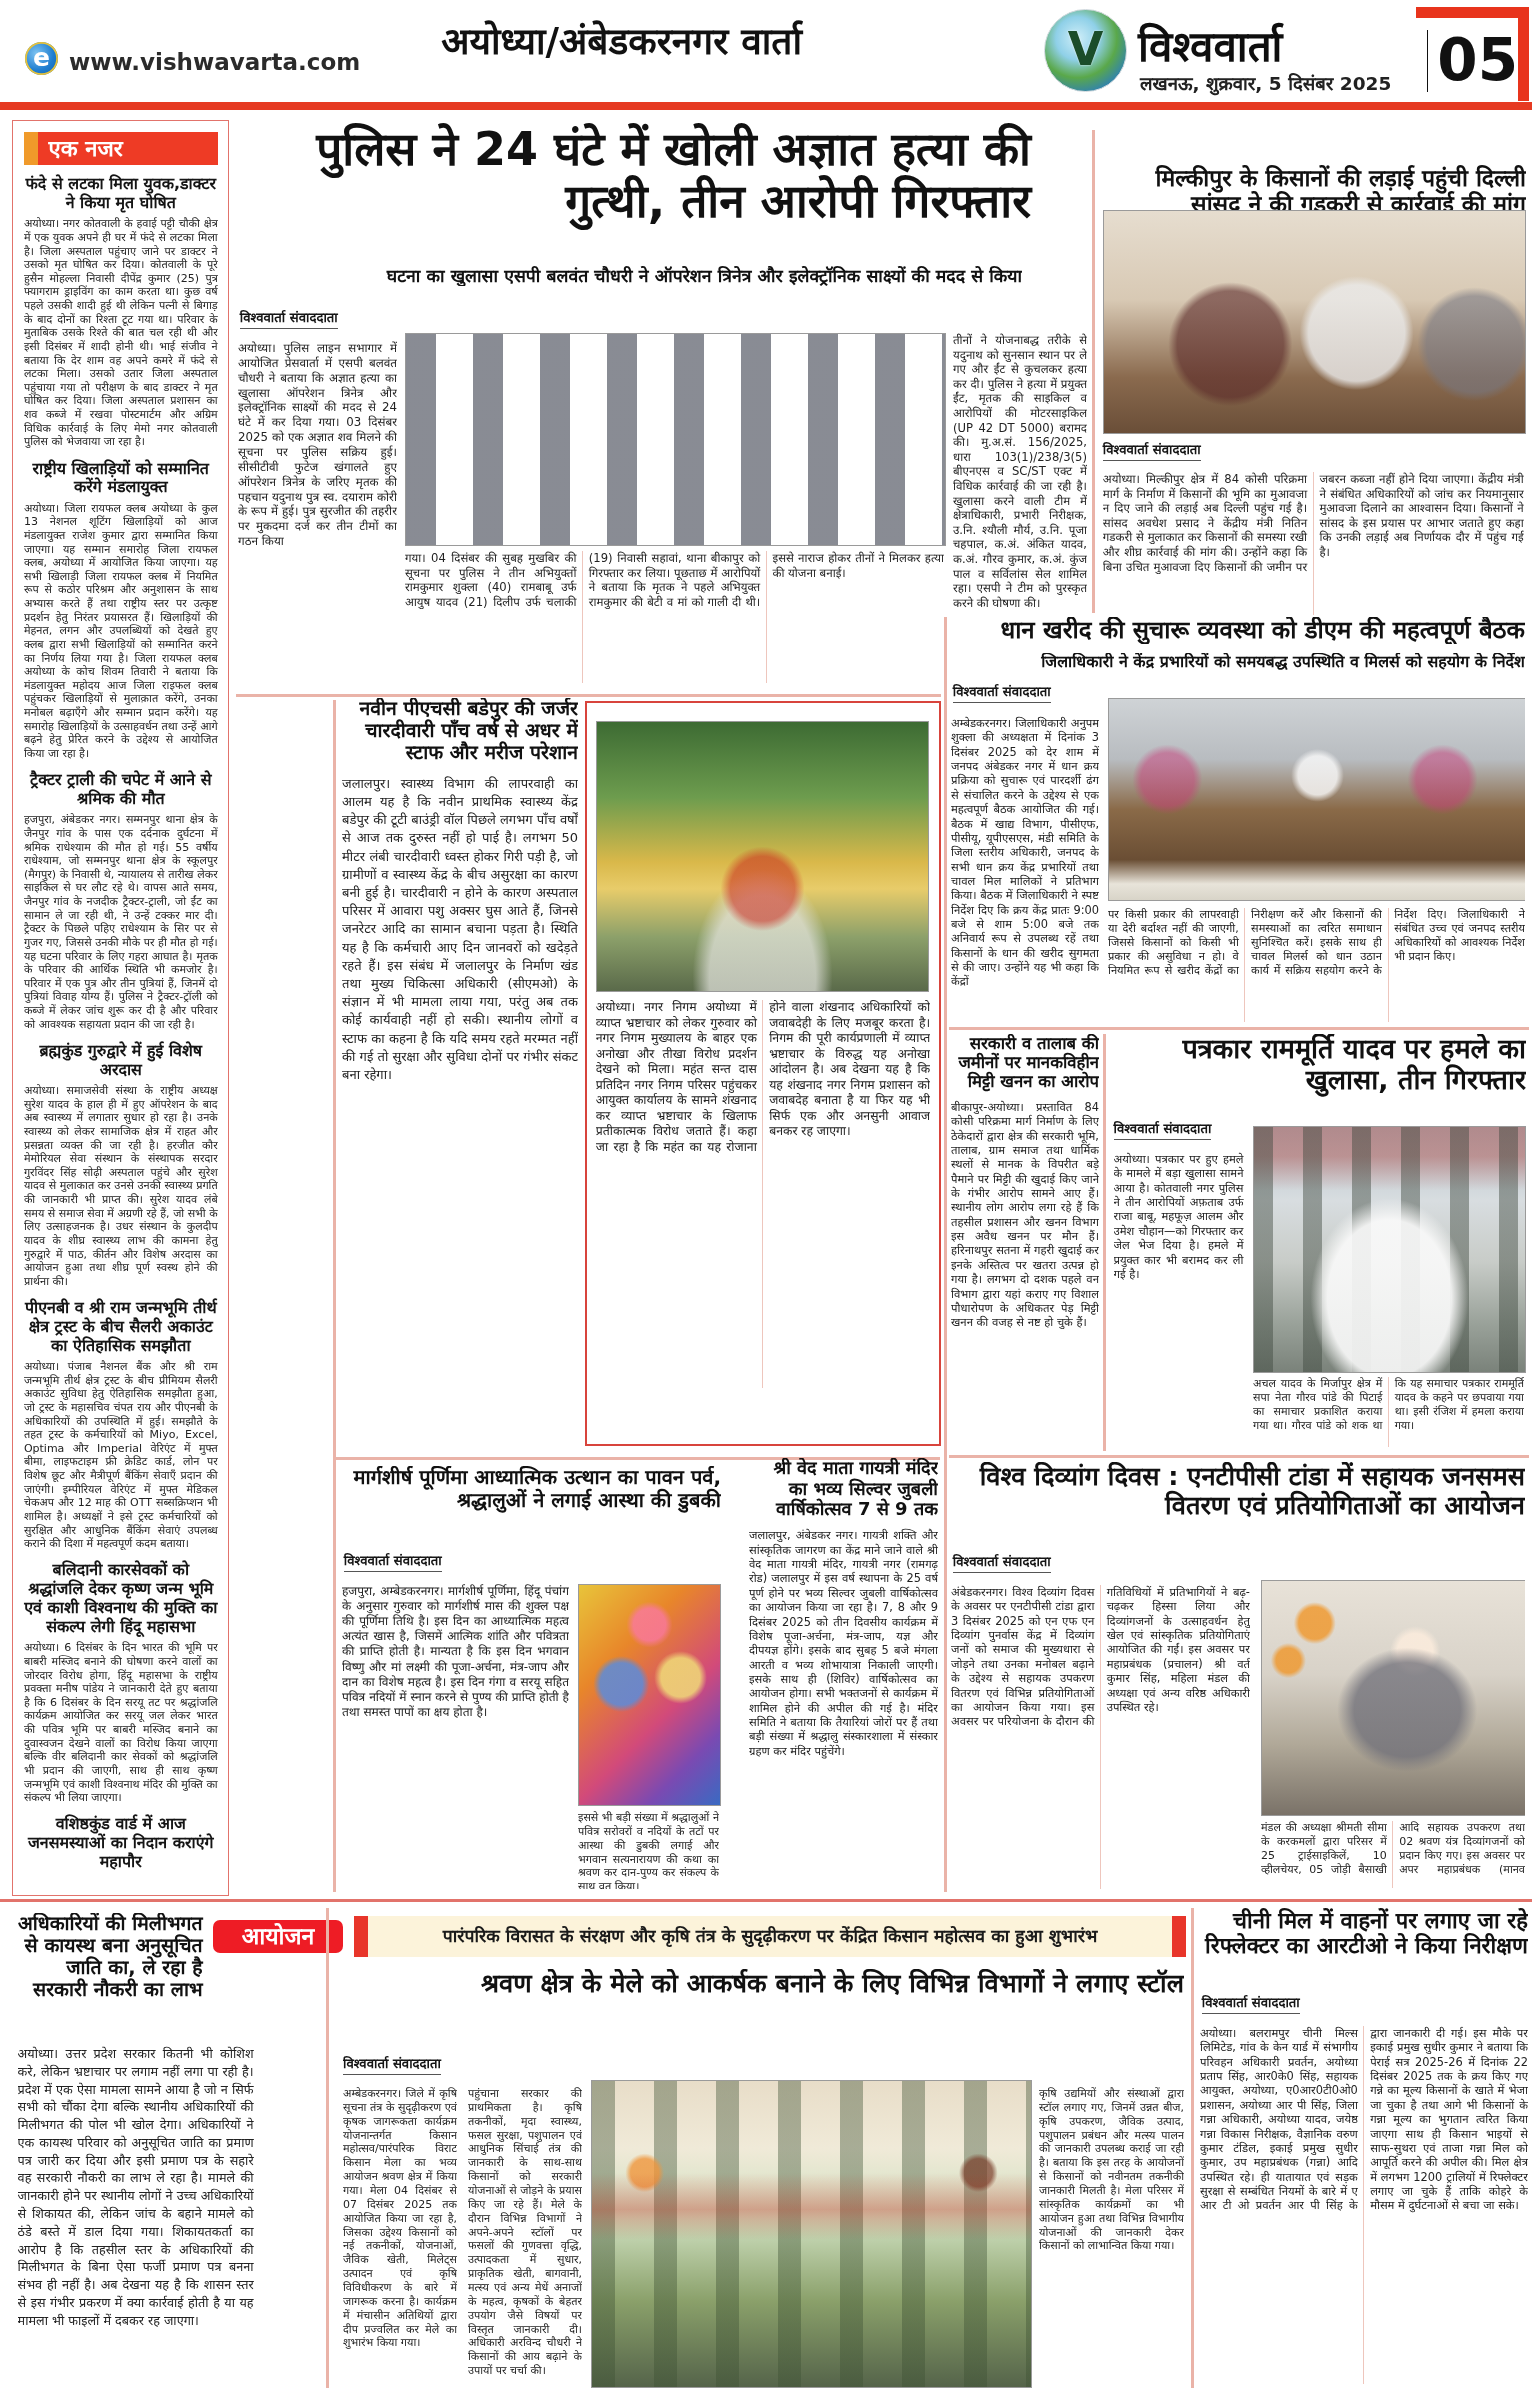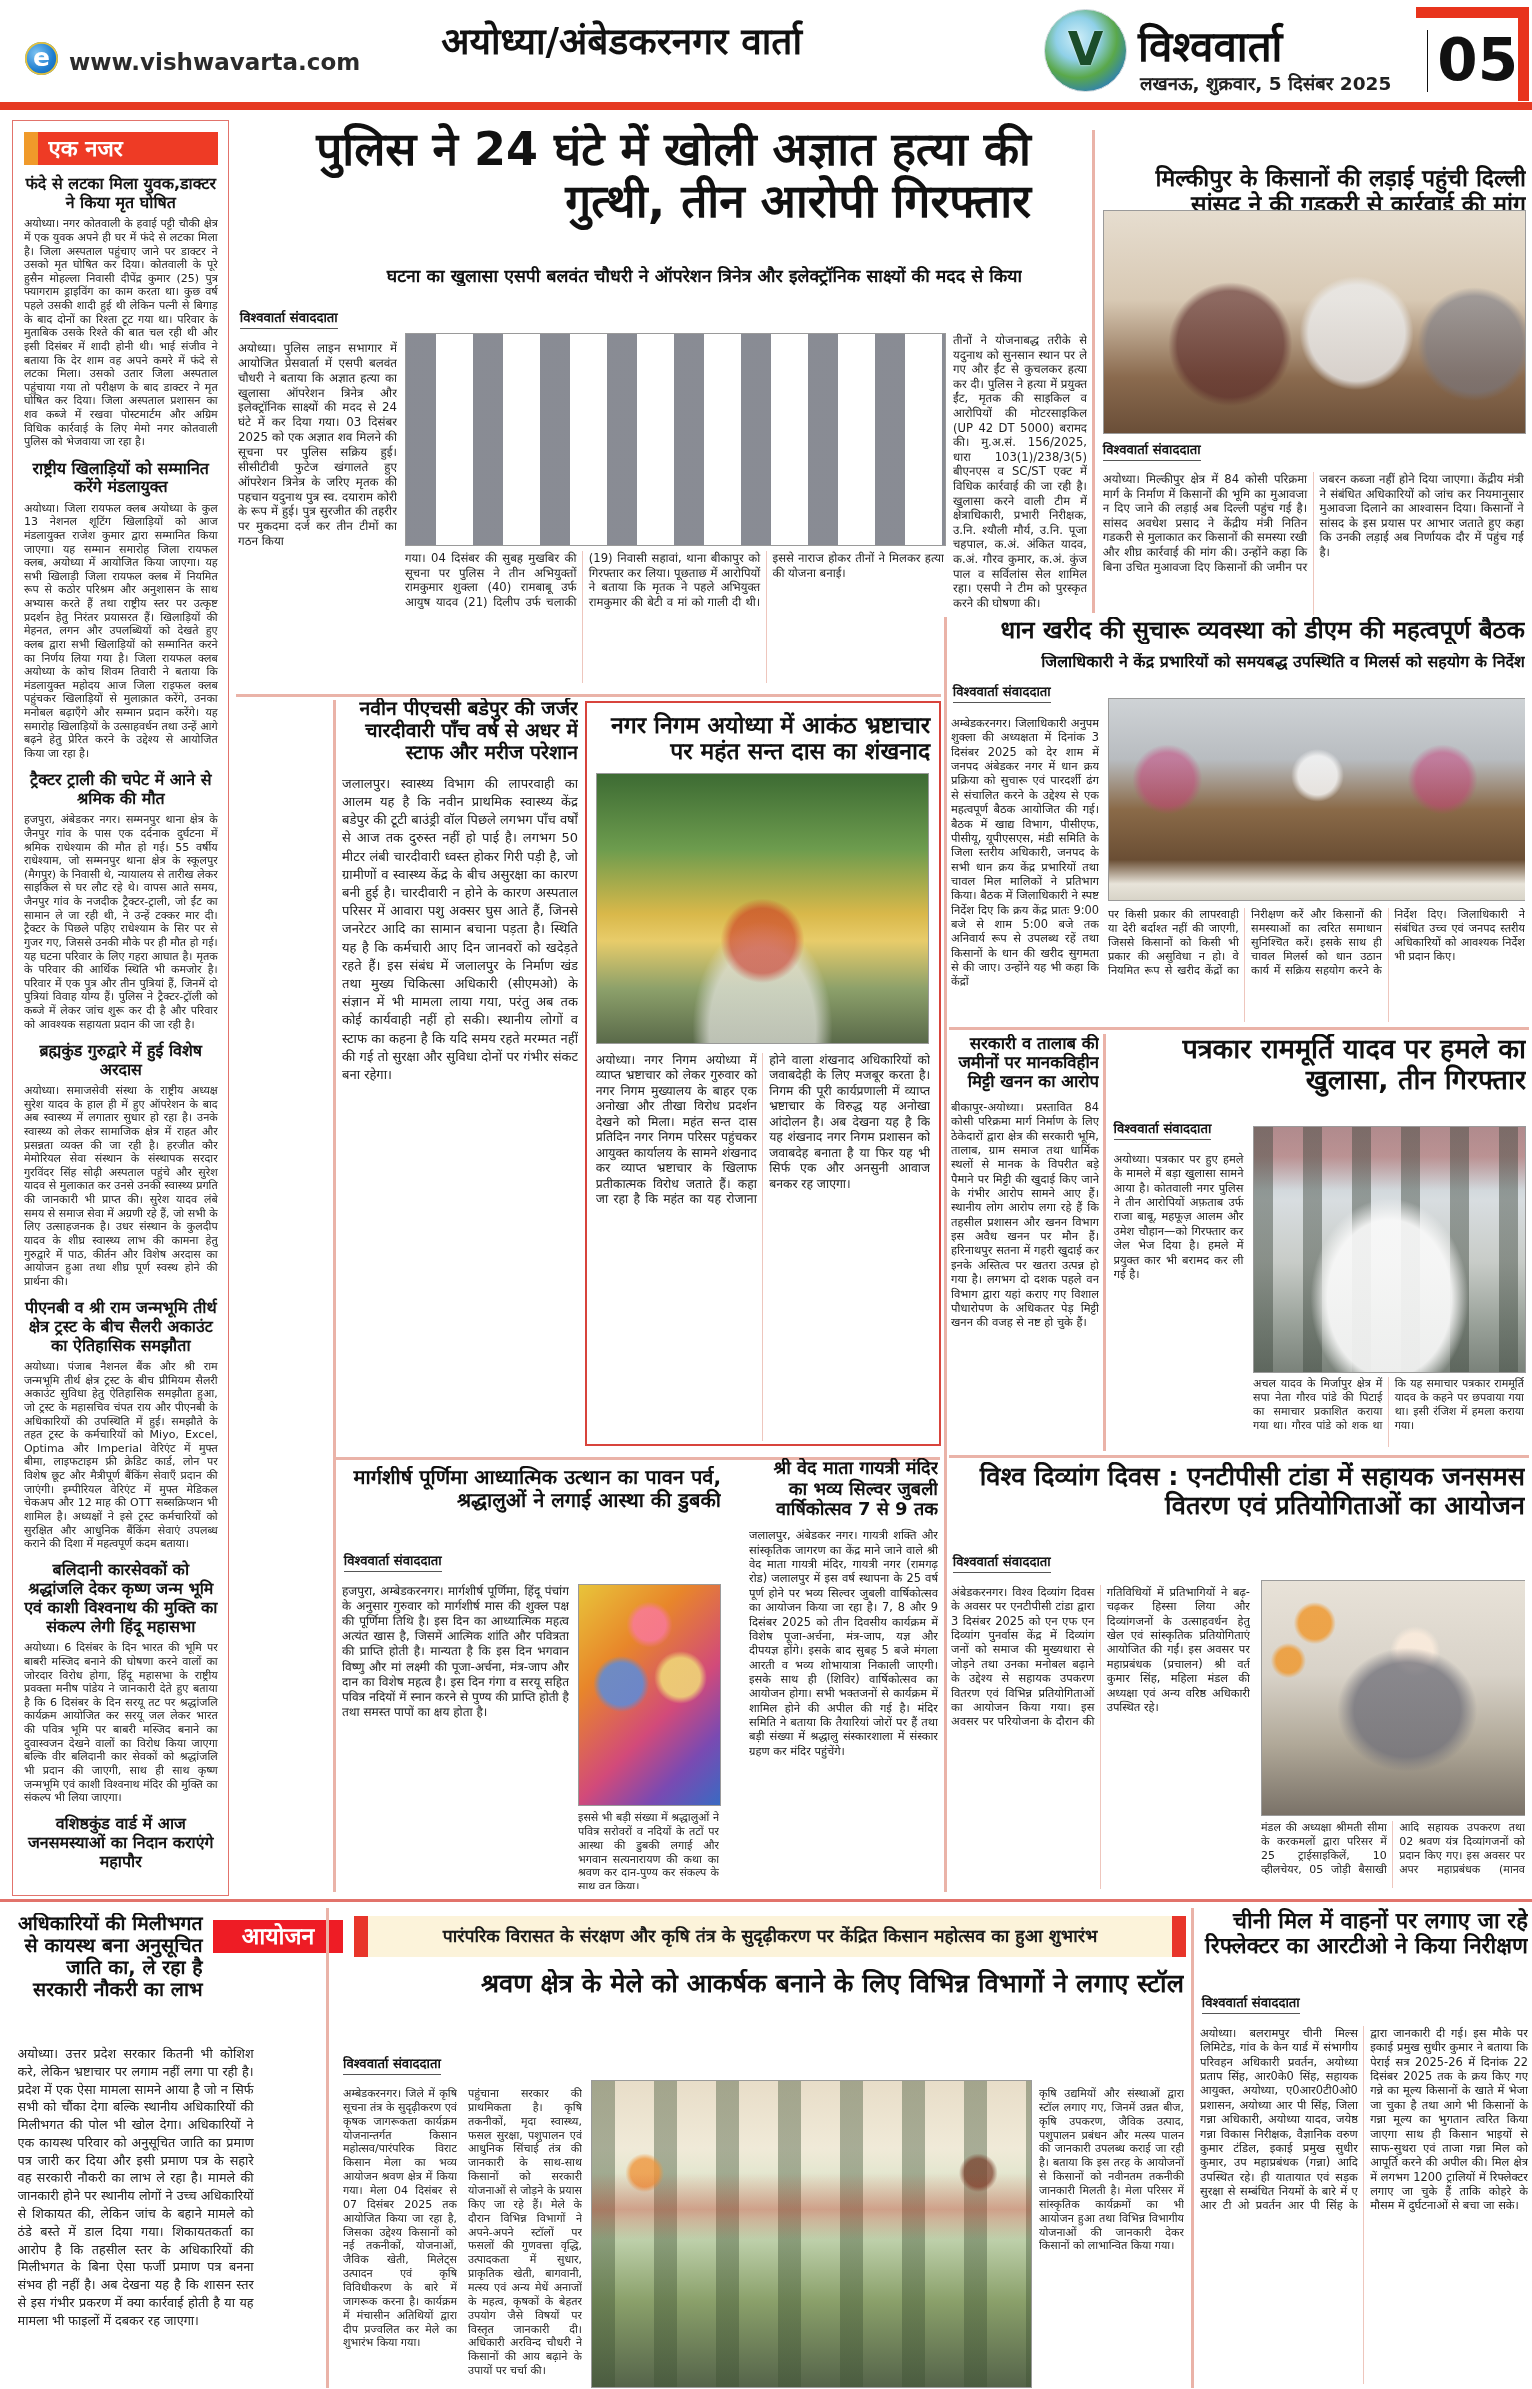--- a/index.html
+++ b/index.html
@@ -136,21 +136,20 @@
   <div class="hrule abs" style="left:236px;top:694px;width:705px;"></div>
   <div class="vrule abs" style="left:944px;top:617px;height:1275px;"></div>
   <div class="vrule abs" style="left:333px;top:700px;height:1192px;"></div>
 
   <div class="abs" style="left:342px;top:698px;width:236px;height:756px;overflow:hidden;">
     <div class="hd" style="font-size:19.4px;">नवीन पीएचसी बडेपुर की जर्जर चारदीवारी पाँच वर्ष से अधर में स्टाफ और मरीज परेशान</div>
     <div class="body" style="margin-top:10.6px;font-size:13px;line-height:1.4;height:634px;">जलालपुर। स्वास्थ्य विभाग की लापरवाही का आलम यह है कि नवीन प्राथमिक स्वास्थ्य केंद्र बडेपुर की टूटी बाउंड्री वॉल पिछले लगभग पाँच वर्षों से आज तक दुरुस्त नहीं हो पाई है। लगभग 50 मीटर लंबी चारदीवारी ध्वस्त होकर गिरी पड़ी है, जो ग्रामीणों व स्वास्थ्य केंद्र के बीच असुरक्षा का कारण बनी हुई है। चारदीवारी न होने के कारण अस्पताल परिसर में आवारा पशु अक्सर घुस आते हैं, जिनसे जनरेटर आदि का सामान बचाना पड़ता है। स्थिति यह है कि कर्मचारी आए दिन जानवरों को खदेड़ते रहते हैं। इस संबंध में जलालपुर के निर्माण खंड तथा मुख्य चिकित्सा अधिकारी (सीएमओ) के संज्ञान में भी मामला लाया गया, परंतु अब तक कोई कार्यवाही नहीं हो सकी। स्थानीय लोगों व स्टाफ का कहना है कि यदि समय रहते मरम्मत नहीं की गई तो सुरक्षा और सुविधा दोनों पर गंभीर संकट बना रहेगा।</div>
   </div>
 
   <div class="abs" style="left:585px;top:701px;width:356px;height:745px;border:2.6px solid #d8443c;box-sizing:border-box;padding:8.8px;overflow:hidden;">
-    <div class="hd" style="font-size:23px;">नगर निगम अयोध्या में आकंठ भ्रष्टाचार पर महंत सन्त दास का शंखनाद</div>
     <div class="photo" style="margin-top:8.8px;width:333px;height:271px;box-sizing:border-box;
          background:linear-gradient(180deg,#3d6b33 0%,#6d9c4e 28%,#d9b84a 52%,#e8cc6a 62%,#8ca06a 80%,#5a6a4a 100%);">
       <div style="width:100%;height:100%;background:
         radial-gradient(ellipse at 50% 62%,rgba(200,40,30,.55) 0 32px,rgba(0,0,0,0) 42px),
         radial-gradient(ellipse at 50% 95%,rgba(230,230,225,.7) 0 53px,rgba(0,0,0,0) 70px);"></div>
     </div>
     <div class="body cols2" style="margin-top:8.8px;font-size:12.3px;height:388px;">अयोध्या। नगर निगम अयोध्या में व्याप्त भ्रष्टाचार को लेकर गुरुवार को नगर निगम मुख्यालय के बाहर एक अनोखा और तीखा विरोध प्रदर्शन देखने को मिला। महंत सन्त दास प्रतिदिन नगर निगम परिसर पहुंचकर आयुक्त कार्यालय के सामने शंखनाद कर व्याप्त भ्रष्टाचार के खिलाफ प्रतीकात्मक विरोध जताते हैं। कहा जा रहा है कि महंत का यह रोजाना होने वाला शंखनाद अधिकारियों को जवाबदेही के लिए मजबूर करता है। निगम की पूरी कार्यप्रणाली में व्याप्त भ्रष्टाचार के विरुद्ध यह अनोखा आंदोलन है। अब देखना यह है कि यह शंखनाद नगर निगम प्रशासन को जवाबदेह बनाता है या फिर यह भी सिर्फ एक और अनसुनी आवाज बनकर रह जाएगा।</div>
   </div>
 
   <div class="abs" style="left:951px;top:617px;width:574px;height:407px;overflow:hidden;">
@@ -225,21 +224,21 @@
     <div class="body" style="margin-top:8.8px;font-size:11.4px;height:335px;">जलालपुर, अंबेडकर नगर। गायत्री शक्ति और सांस्कृतिक जागरण का केंद्र माने जाने वाले श्री वेद माता गायत्री मंदिर, गायत्री नगर (रामगढ़ रोड) जलालपुर में इस वर्ष स्थापना के 25 वर्ष पूर्ण होने पर भव्य सिल्वर जुबली वार्षिकोत्सव का आयोजन किया जा रहा है। 7, 8 और 9 दिसंबर 2025 को तीन दिवसीय कार्यक्रम में विशेष पूजा-अर्चना, मंत्र-जाप, यज्ञ और दीपयज्ञ होंगे। इसके बाद सुबह 5 बजे मंगला आरती व भव्य शोभायात्रा निकाली जाएगी। इसके साथ ही (शिविर) वार्षिकोत्सव का आयोजन होगा। सभी भक्तजनों से कार्यक्रम में शामिल होने की अपील की गई है। मंदिर समिति ने बताया कि तैयारियां जोरों पर हैं तथा बड़ी संख्या में श्रद्धालु संस्कारशाला में संस्कार ग्रहण कर मंदिर पहुंचेंगे।</div>
   </div>
 
   <div class="hrule abs" style="left:0;top:1899px;width:1532px;background:#e2736b;"></div>
 
   <div class="abs" style="left:17.6px;top:1913px;width:299px;height:476px;overflow:hidden;">
     <div class="hd" style="width:185px;font-size:19.4px;">अधिकारियों की मिलीभगत से कायस्थ बना अनुसूचित जाति का, ले रहा है सरकारी नौकरी का लाभ</div>
     <div class="body" style="position:absolute;left:0;top:132px;width:236px;height:335px;font-size:12.7px;line-height:1.4;">अयोध्या। उत्तर प्रदेश सरकार कितनी भी कोशिश करे, लेकिन भ्रष्टाचार पर लगाम नहीं लगा पा रही है। प्रदेश में एक ऐसा मामला सामने आया है जो न सिर्फ सभी को चौंका देगा बल्कि स्थानीय अधिकारियों की मिलीभगत की पोल भी खोल देगा। अधिकारियों ने एक कायस्थ परिवार को अनुसूचित जाति का प्रमाण पत्र जारी कर दिया और इसी प्रमाण पत्र के सहारे वह सरकारी नौकरी का लाभ ले रहा है। मामले की जानकारी होने पर स्थानीय लोगों ने उच्च अधिकारियों से शिकायत की, लेकिन जांच के बहाने मामले को ठंडे बस्ते में डाल दिया गया। शिकायतकर्ता का आरोप है कि तहसील स्तर के अधिकारियों की मिलीभगत के बिना ऐसा फर्जी प्रमाण पत्र बनना संभव ही नहीं है। अब देखना यह है कि शासन स्तर से इस गंभीर प्रकरण में क्या कार्रवाई होती है या यह मामला भी फाइलों में दबकर रह जाएगा।</div>
   </div>
 
-  <div class="badge2 abs" style="left:213px;top:1920px;width:130px;height:33px;">आयोजन</div>
+  <div class="badge2 abs" style="left:213px;top:1920px;width:130px;height:33px;border-radius:7px;">आयोजन</div>
   <div class="strip abs nowrap" style="left:354px;top:1916px;width:832px;height:41px;">पारंपरिक विरासत के संरक्षण और कृषि तंत्र के सुदृढ़ीकरण पर केंद्रित किसान महोत्सव का हुआ शुभारंभ</div>
   <div class="vrule abs" style="left:326px;top:1908px;height:480px;"></div>
   <div class="vrule abs" style="left:1191px;top:1908px;height:480px;"></div>
 
   <div class="abs" style="left:343px;top:1969px;width:841px;height:419px;overflow:hidden;">
     <div class="hd" style="font-size:25.5px;">श्रवण क्षेत्र के मेले को आकर्षक बनाने के लिए विभिन्न विभागों ने लगाए स्टॉल</div>
     <div class="abs" style="left:0;top:85px;"><span class="byline">विश्ववार्ता संवाददाता</span></div>
     <div class="body abs" style="left:0;top:118px;width:114px;height:299px;font-size:11px;">अम्बेडकरनगर। जिले में कृषि सूचना तंत्र के सुदृढ़ीकरण एवं कृषक जागरूकता कार्यक्रम योजनान्तर्गत किसान महोत्सव/पारंपरिक विराट किसान मेला का भव्य आयोजन श्रवण क्षेत्र में किया गया। मेला 04 दिसंबर से 07 दिसंबर 2025 तक आयोजित किया जा रहा है, जिसका उद्देश्य किसानों को नई तकनीकों, योजनाओं, जैविक खेती, मिलेट्स उत्पादन एवं कृषि विविधीकरण के बारे में जागरूक करना है। कार्यक्रम में मंचासीन अतिथियों द्वारा दीप प्रज्वलित कर मेले का शुभारंभ किया गया।</div>
     <div class="body abs" style="left:125px;top:118px;width:114px;height:299px;font-size:11px;">पहुंचाना सरकार की प्राथमिकता है। कृषि तकनीकों, मृदा स्वास्थ्य, फसल सुरक्षा, पशुपालन एवं आधुनिक सिंचाई तंत्र की जानकारी के साथ-साथ किसानों को सरकारी योजनाओं से जोड़ने के प्रयास किए जा रहे हैं। मेले के दौरान विभिन्न विभागों ने अपने-अपने स्टॉलों पर फसलों की गुणवत्ता वृद्धि, उत्पादकता में सुधार, प्राकृतिक खेती, बागवानी, मत्स्य एवं अन्य मेधें अनाजों के महत्व, कृषकों के बेहतर उपयोग जैसे विषयों पर विस्तृत जानकारी दी। अधिकारी अरविन्द चौधरी ने किसानों की आय बढ़ाने के उपायों पर चर्चा की।</div>
     <div class="photo abs" style="left:248px;top:111px;width:439px;height:306px;

